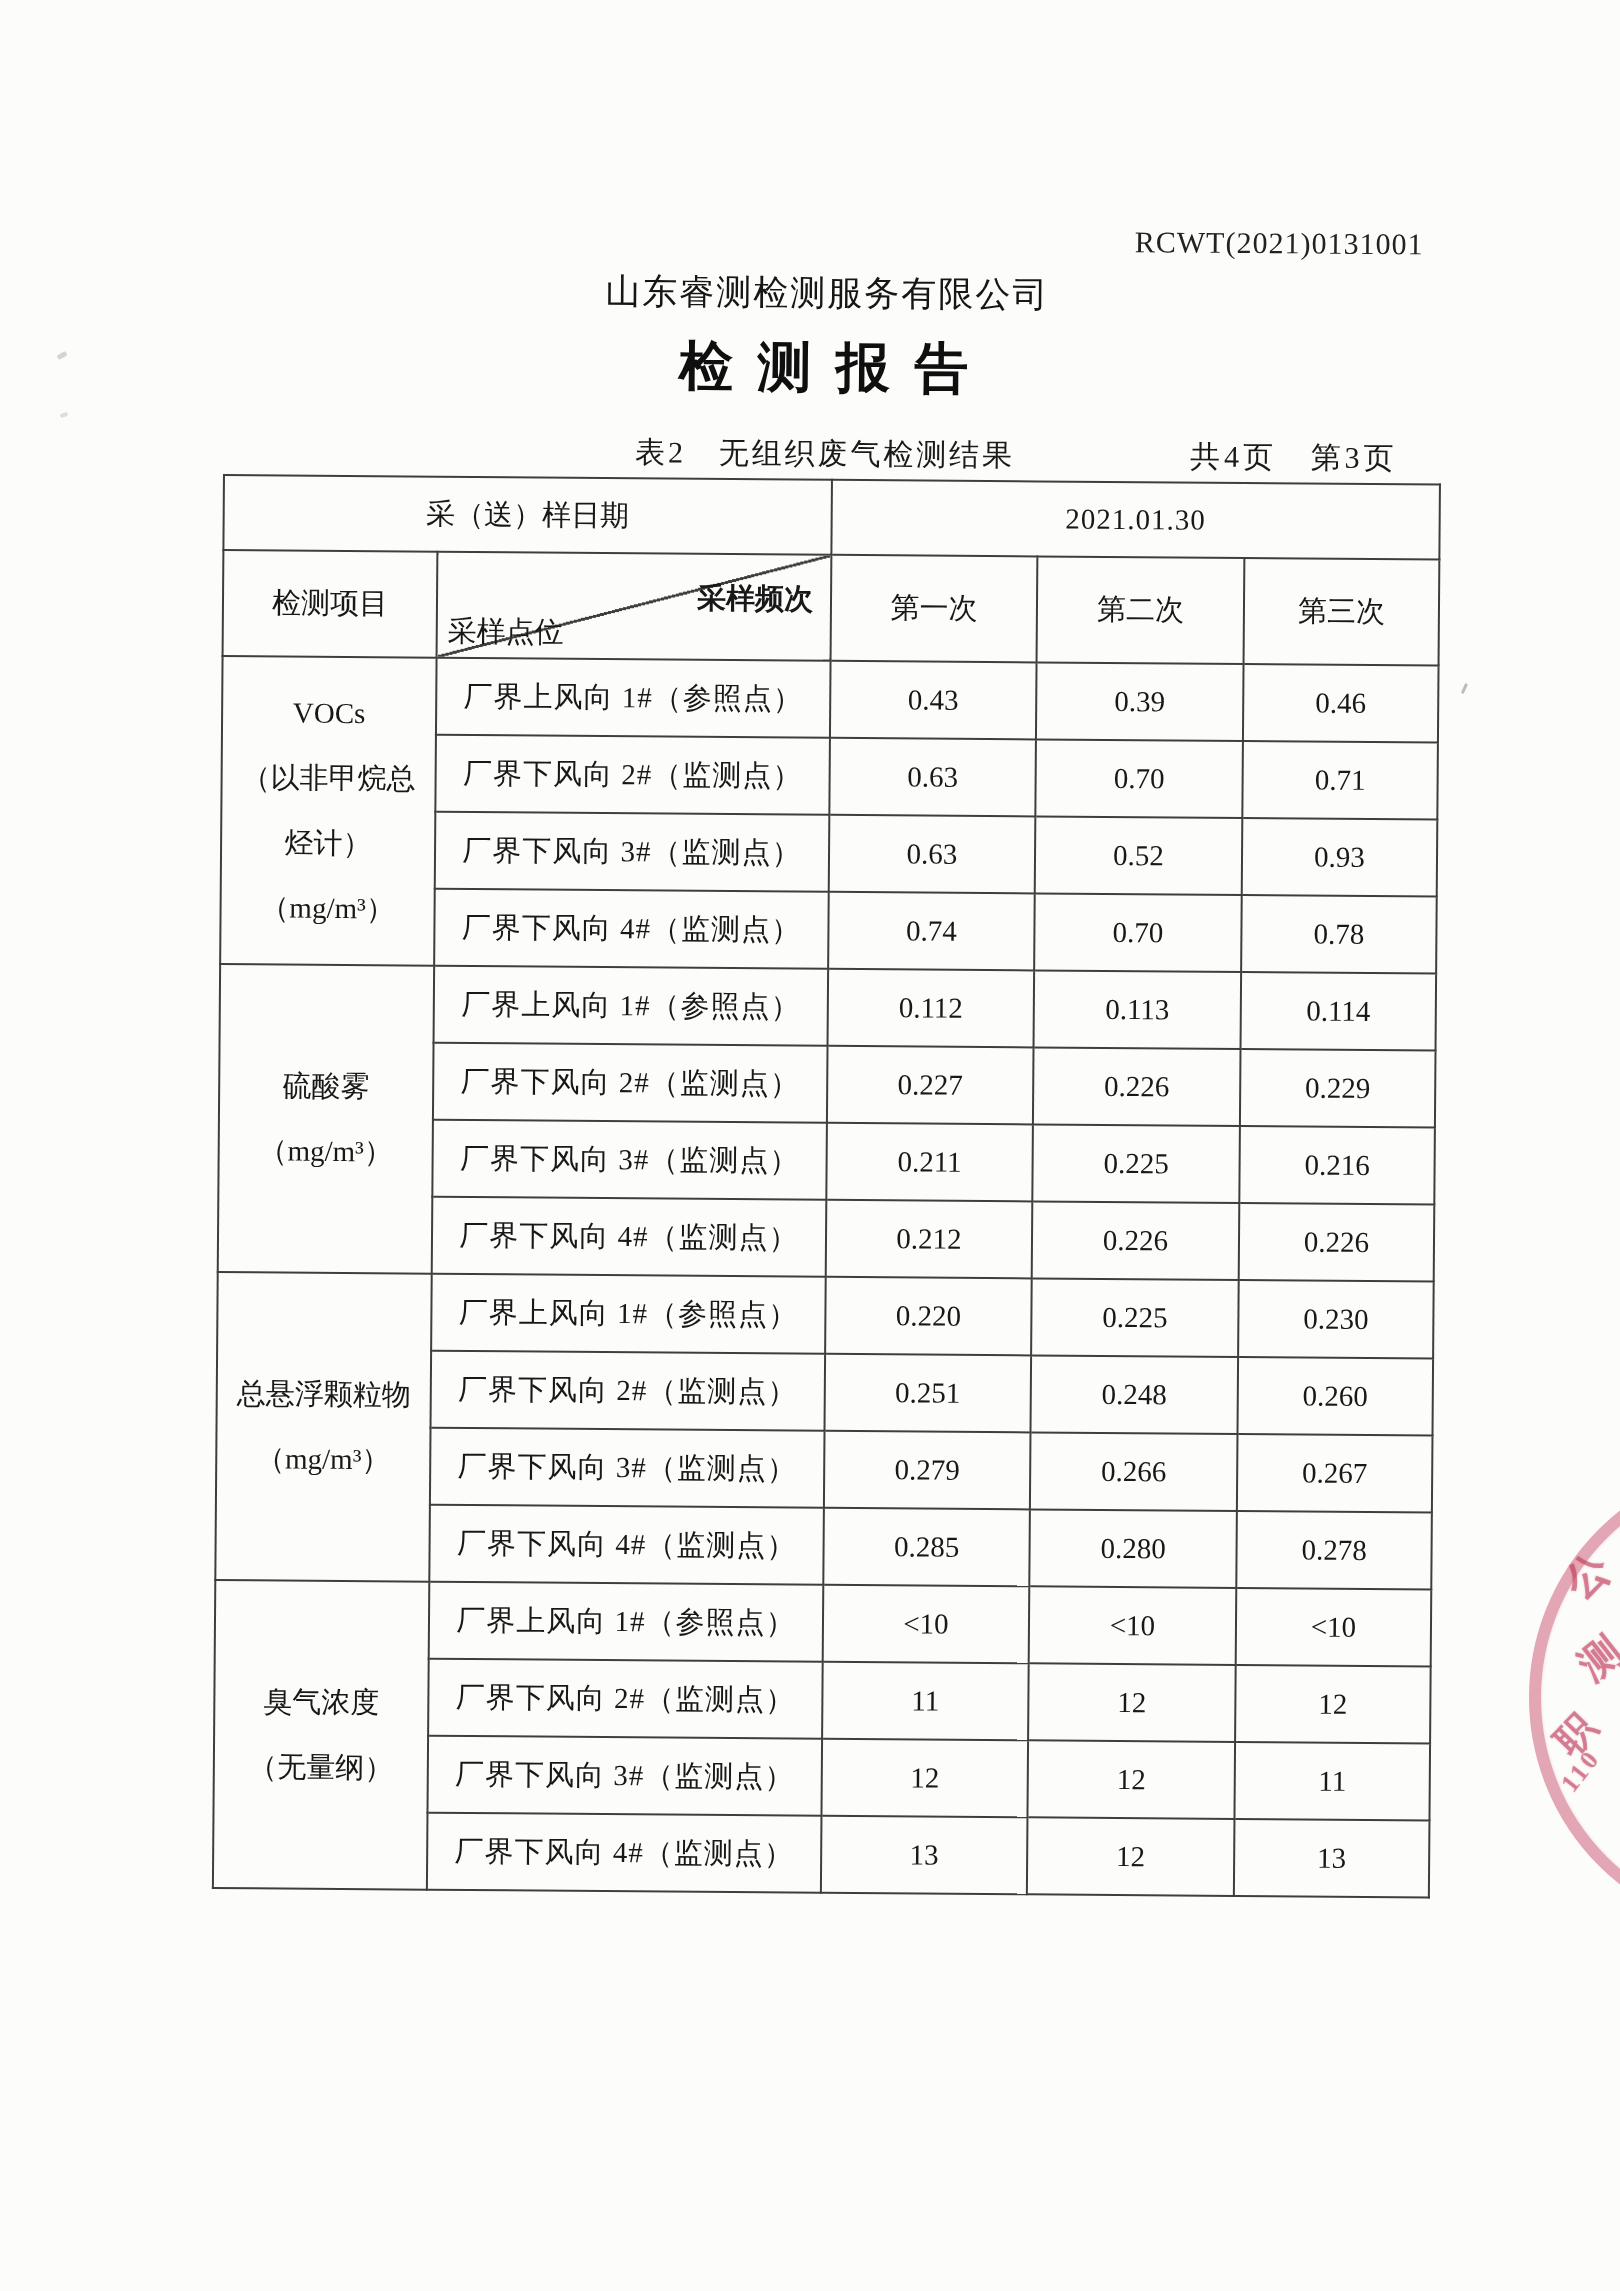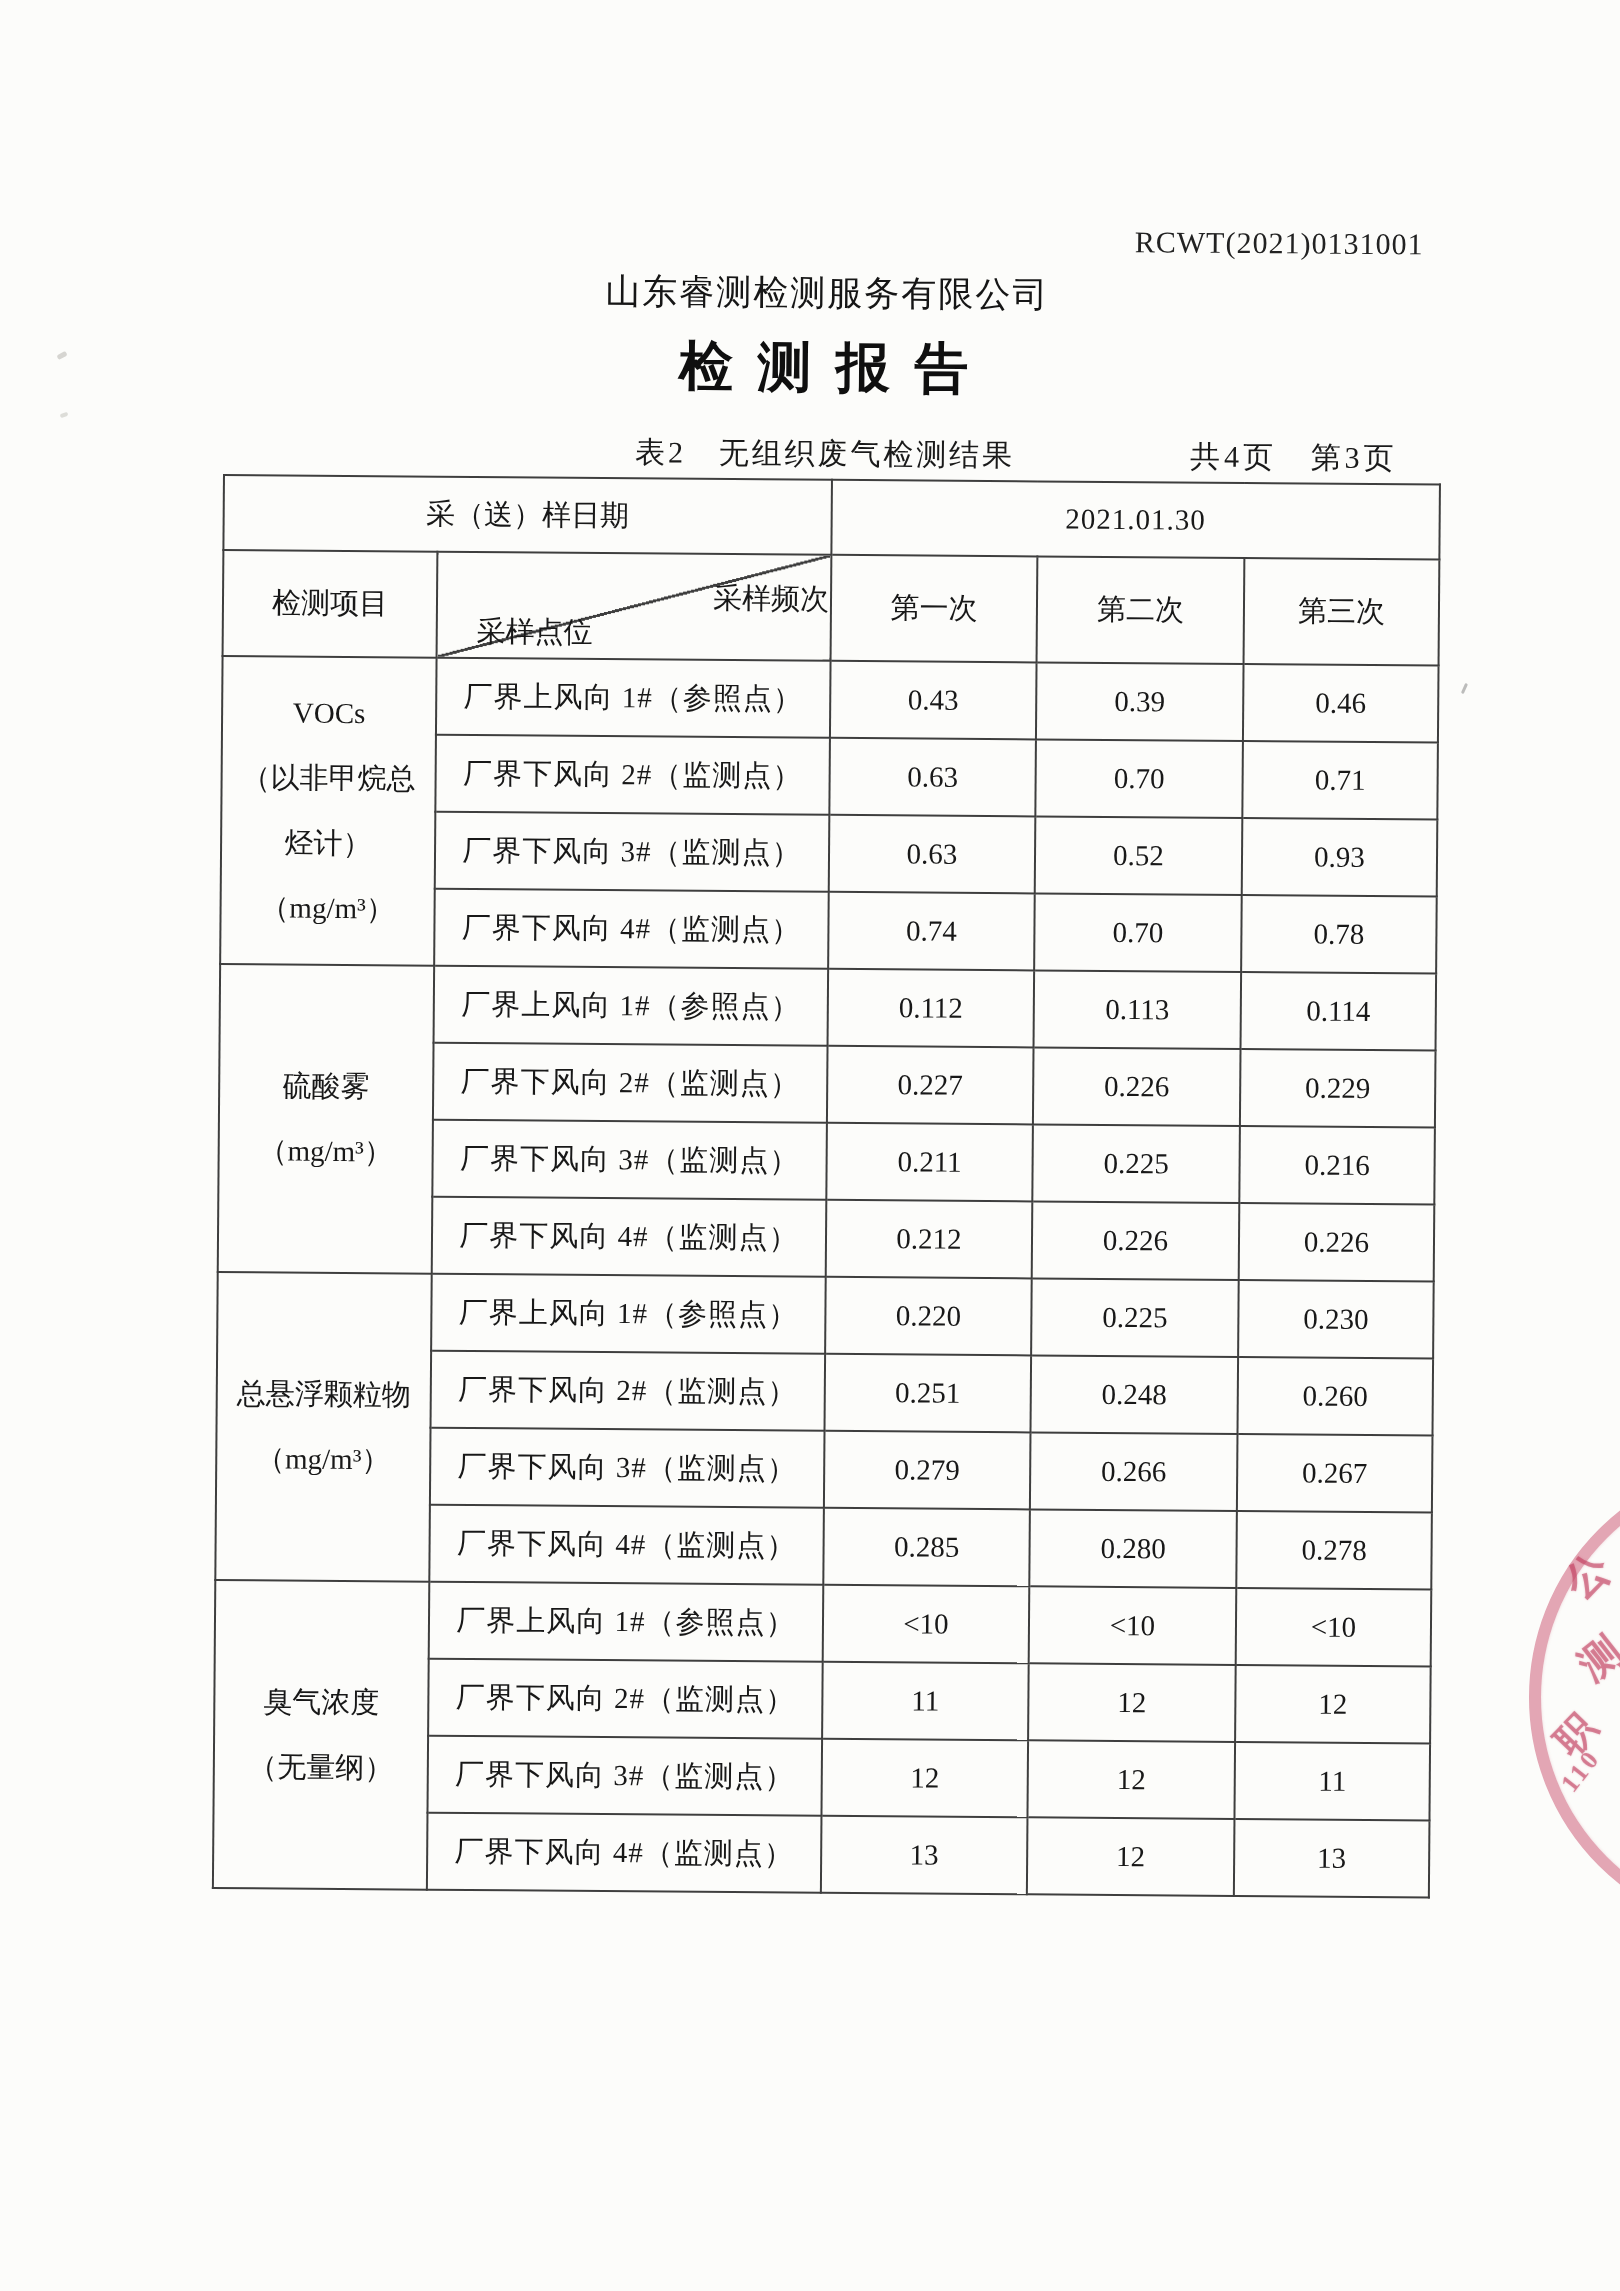--- a/index.html
+++ b/index.html
@@ -53,22 +53,22 @@
   td.item{white-space:pre-line;line-height:65px;}
   td.point{text-align:left;padding-left:14.7px;letter-spacing:1px;}
   td.diag{
     position:relative;
     background-image:linear-gradient(to bottom right,
       transparent calc(50% - 1.4px),
       #3e3e3e calc(50% - 1.4px),
       #3e3e3e calc(50% + 1.4px),
       transparent calc(50% + 1.4px));
   }
-  td.diag .diag-top{position:absolute;top:23.5px;right:1px;}
-  td.diag .diag-bottom{position:absolute;bottom:4.9px;left:9.8px;margin-left:29px;}
+  td.diag .diag-top{position:absolute;top:23.5px;right:17px;font-weight:bold;}
+  td.diag .diag-bottom{position:absolute;bottom:4.9px;left:9.8px;}
   .stamp-circle{
     position:absolute;left:1529px;top:1460px;width:451px;height:451px;
     border-radius:50%;
     border:12.7px solid rgba(201,80,110,0.5);
     box-shadow:inset 0 0 2.9px rgba(201,80,110,0.25);
   }
   .stamp-frag{
     position:absolute;color:rgba(193,63,96,0.55);
     text-shadow:0 0 2px rgba(200,70,100,0.35);
     font-weight:bold;

